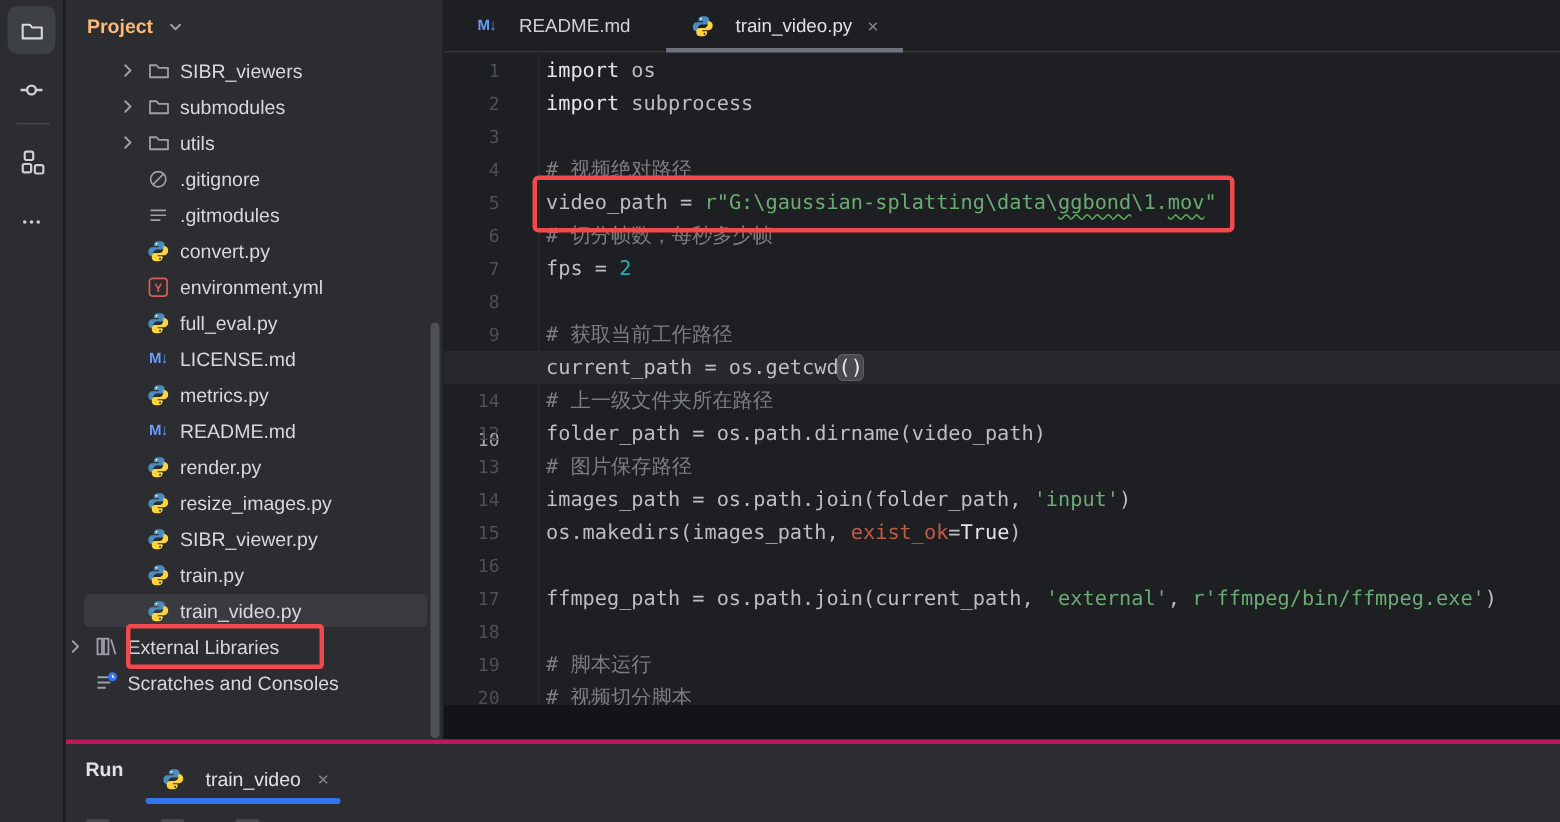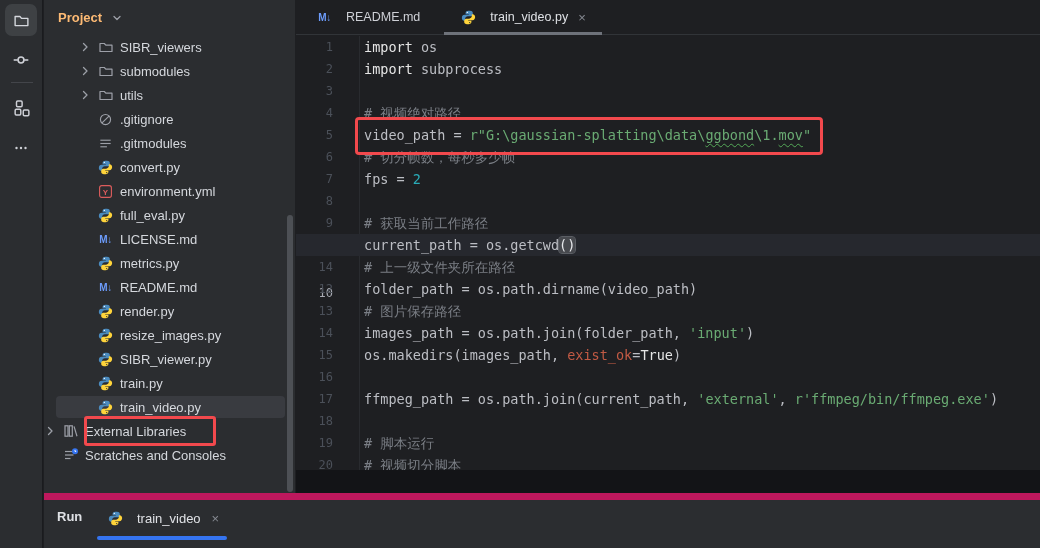--- a/index.html
+++ b/index.html
@@ -55,23 +55,23 @@
   .arg{color:#C25A44;}
   .sq{color:#6AAB73;text-decoration:underline;text-decoration-style:wavy;text-decoration-color:#54A857;
       text-decoration-thickness:1px;text-underline-offset:3px;}
   .crt{background:#47494E;outline:1px solid #5B5E64;border-radius:3px;color:#E6E8EB;}
   .code-annotation{position:absolute;left:59px;top:81px;width:468px;height:38px;
                    border:3px solid #F2494D;border-radius:4px;z-index:6;}
   .strip-black{position:absolute;left:0;right:0;top:470px;height:23px;background:#131417;}
 
   
   .run{position:absolute;left:44px;top:493px;right:0;bottom:0;background:#2B2D30;
-       border-top:7px solid #be185d;overflow:hidden;}
+       border-top:3px solid #be185d;overflow:hidden;}
   .run-title{position:absolute;left:13px;top:9px;font-size:13px;font-weight:700;color:#DFE1E5;}
-  .run-tab{position:absolute;left:63px;top:5px;height:26px;display:flex;align-items:center;gap:7px;
+  .run-tab{position:absolute;left:63px;top:5px;height:26px;display:flex;align-items:flex-end;gap:7px;
            color:#DFE1E5;font-size:13px;}
   .run-tab .close{color:#868A92;font-size:13px;margin-left:4px;}
   .run-underline{position:absolute;left:53px;top:36px;width:130px;height:4px;background:#3574F0;border-radius:2px;}
   .run-cut{position:absolute;left:13px;top:50px;display:flex;gap:34px;}
   .run-cut span{width:16px;height:8px;background:#46484D;border-radius:2px;display:block;}
 
   .mdicon{font-weight:700;font-size:10px;color:#6C9BFA;letter-spacing:-0.5px;white-space:nowrap;}
   svg{display:block;}
 </style>
 </head>

